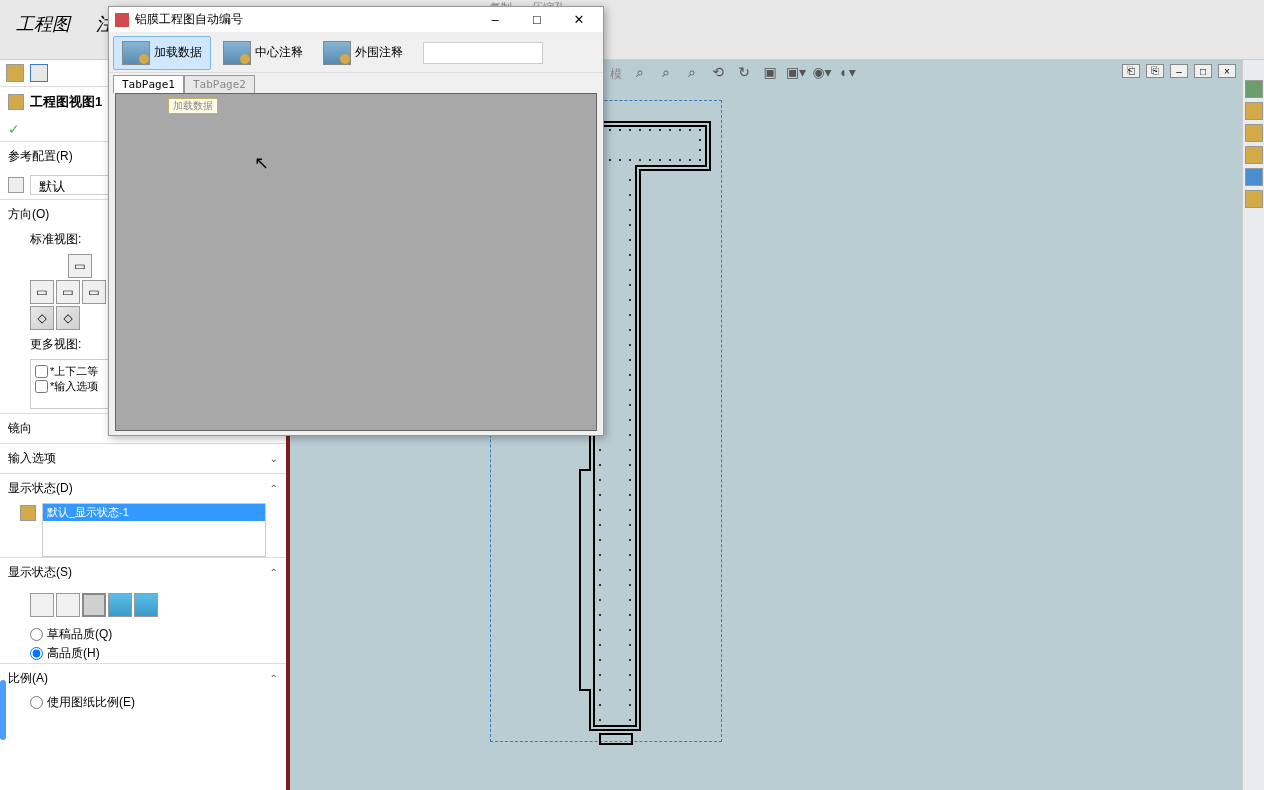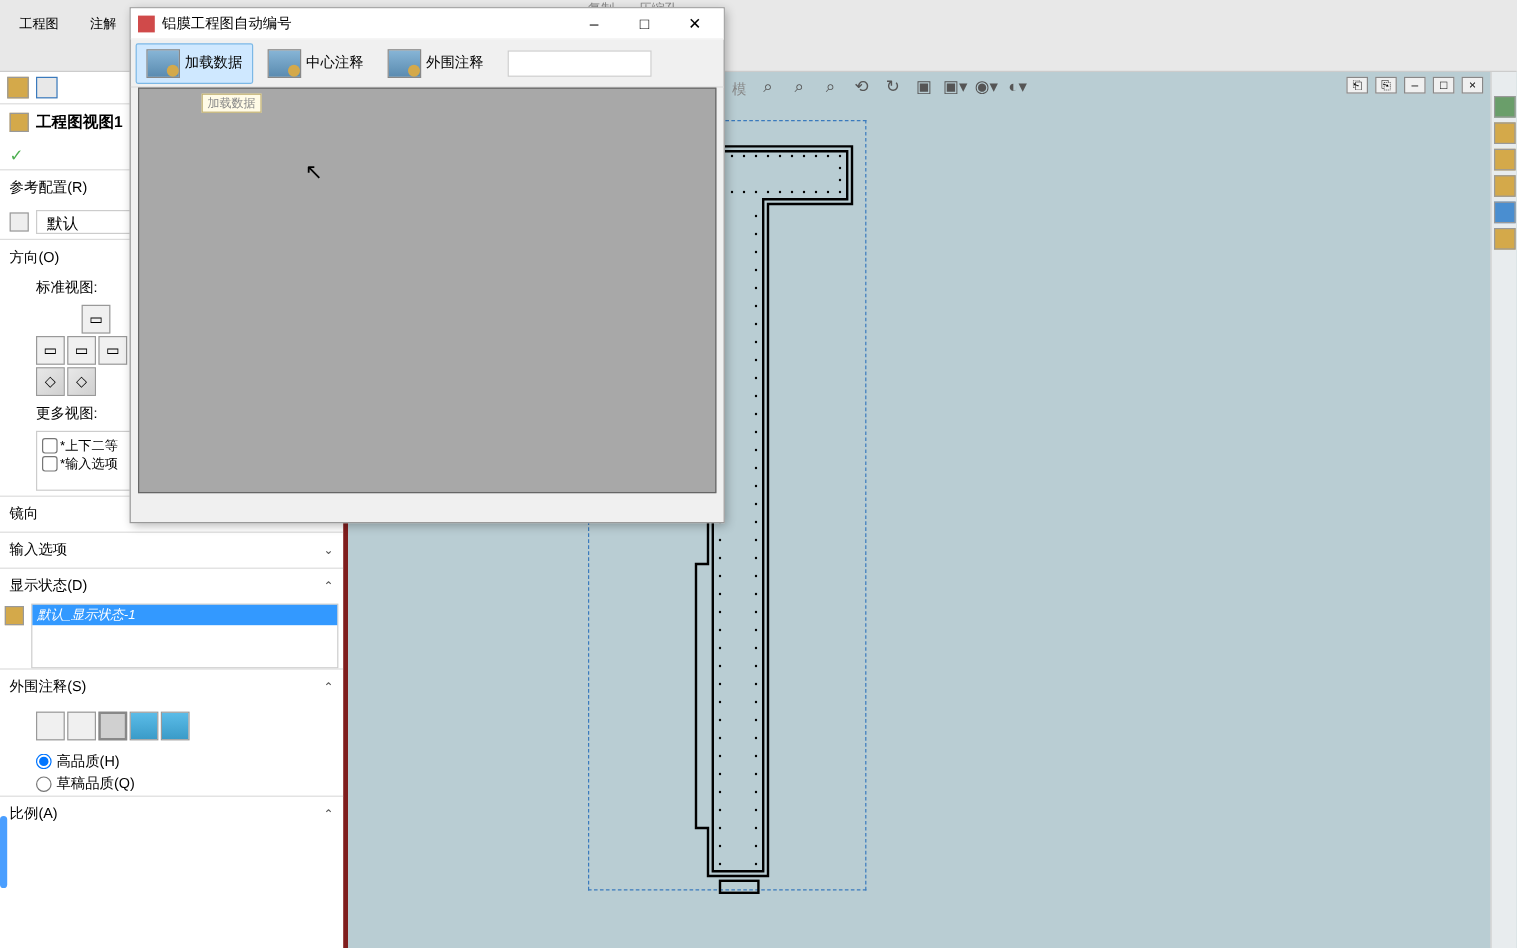--- a/index.html
+++ b/index.html
@@ -1,20 +1,20 @@
 <!DOCTYPE html>
 <html><head>
 <meta charset="utf-8">
 <style>
 * { margin: 0; padding: 0; box-sizing: border-box; font-family: "Microsoft YaHei", Arial, sans-serif; }
 body { width: 1264px; height: 790px; background: #f0f0f0; position: relative; overflow: hidden; font-size: 12px; }
 
 .top-ribbon { height: 60px; background: #e8e8e8; border-bottom: 1px solid #ccc; display: flex; }
 .ribbon-tabs { display: flex; gap: 2px; padding: 8px 4px; }
-.ribbon-tab { padding: 4px 12px; font-size: 11px; cursor: pointer; }
+.ribbon-tab { padding: 4px 12px; font-size: 18px; cursor: pointer; font-style: italic; }
 
 .main-area { display: flex; height: calc(100% - 60px); }
 .left-panel { width: 290px; background: #fff; border-right: 4px solid #7f1d1d; overflow-y: auto; position: relative; }
 .viewport { flex: 1; background: #b9cdd3; position: relative; }
 
 .panel-header { padding: 4px 6px; display: flex; gap: 6px; border-bottom: 1px solid #ddd; }
 .panel-header-icon { width: 18px; height: 18px; background: #d4a94a; border: 1px solid #999; }
 .panel-title-row { padding: 6px 8px; display: flex; align-items: center; gap: 6px; font-weight: bold; font-size: 13px; }
 .check-icon { color: #4CAF50; font-size: 14px; }
 
@@ -167,56 +167,62 @@
         <span>输入选项</span>
         <span class="chevron">⌄</span>
       </div>
     </div>
 
     <div class="section">
       <div class="section-header">
         <span>显示状态(D)</span>
         <span class="chevron">⌃</span>
       </div>
-      <div style="display:flex;align-items:flex-start;gap:6px;padding:0 4px;font-style:italic;">
+      <div style="display:flex;align-items:flex-start;gap:6px;padding:0 20px;">
         <span style="width:16px;height:16px;background:#d4a94a;border:1px solid #999;margin-top:2px;"></span>
         <div class="display-state-box" style="flex:1;margin:0;">
           <div class="display-state-item">默认_显示状态-1</div>
         </div>
       </div>
     </div>
 
     <div class="section">
       <div class="section-header">
-        <span>外围注释(S)</span>
+        <span>显示状态(S)</span>
         <span class="chevron">⌃</span>
       </div>
       <div class="style-btns">
         <div class="style-btn"></div>
         <div class="style-btn"></div>
         <div class="style-btn selected"></div>
         <div class="style-btn blue"></div>
         <div class="style-btn blue"></div>
       </div>
       <div class="radio-group">
         <label class="radio-item">
+            <input type="radio" name="q" style="">
+            <span>草稿品质(Q)</span>
+          </label>
+        <label class="radio-item">
             <input type="radio" name="q" checked="" style="">
             <span>高品质(H)</span>
           </label>
-        <label class="radio-item">
-            <input type="radio" name="q" style="">
-            <span>草稿品质(Q)</span>
-          </label>
       </div>
     </div>
 
     <div class="section">
       <div class="section-header">
         <span>比例(A)</span>
         <span class="chevron">⌃</span>
+      </div>
+      <div class="radio-group">
+        <label class="radio-item">
+            <input type="radio" name="s" style="">
+            <span>使用图纸比例(E)</span>
+          </label>
       </div>
     </div>
 
     <div class="scroll-indicator"></div>
   </div>
 
   <div class="viewport">
     <div style="position:absolute;top:6px;left:320px;color:#888;font-size:12px;">模</div>
     <div class="vp-toolbar">
       <div class="vp-tool">⌕</div>
@@ -383,17 +389,21 @@
     <div class="dlg-tool-btn">
       <div class="dlg-tool-icon"></div>
       <span>中心注释</span>
     </div>
     <div class="dlg-tool-btn">
       <div class="dlg-tool-icon"></div>
       <span>外围注释</span>
     </div>
     <input type="text" style="width: 120px; height: 22px; border: 1px solid rgb(204, 204, 204); background: rgb(255, 255, 255); margin-left: 8px;">
   </div>
+  <div class="dlg-tabs">
+    <div class="dlg-tab active">TabPage1</div>
+    <div class="dlg-tab inactive">TabPage2</div>
+  </div>
   <div class="dlg-content">
     <div class="dlg-tooltip">加载数据</div>
     <div class="dlg-cursor">↖</div>
   </div>
 </div>
 
 </body></html>

